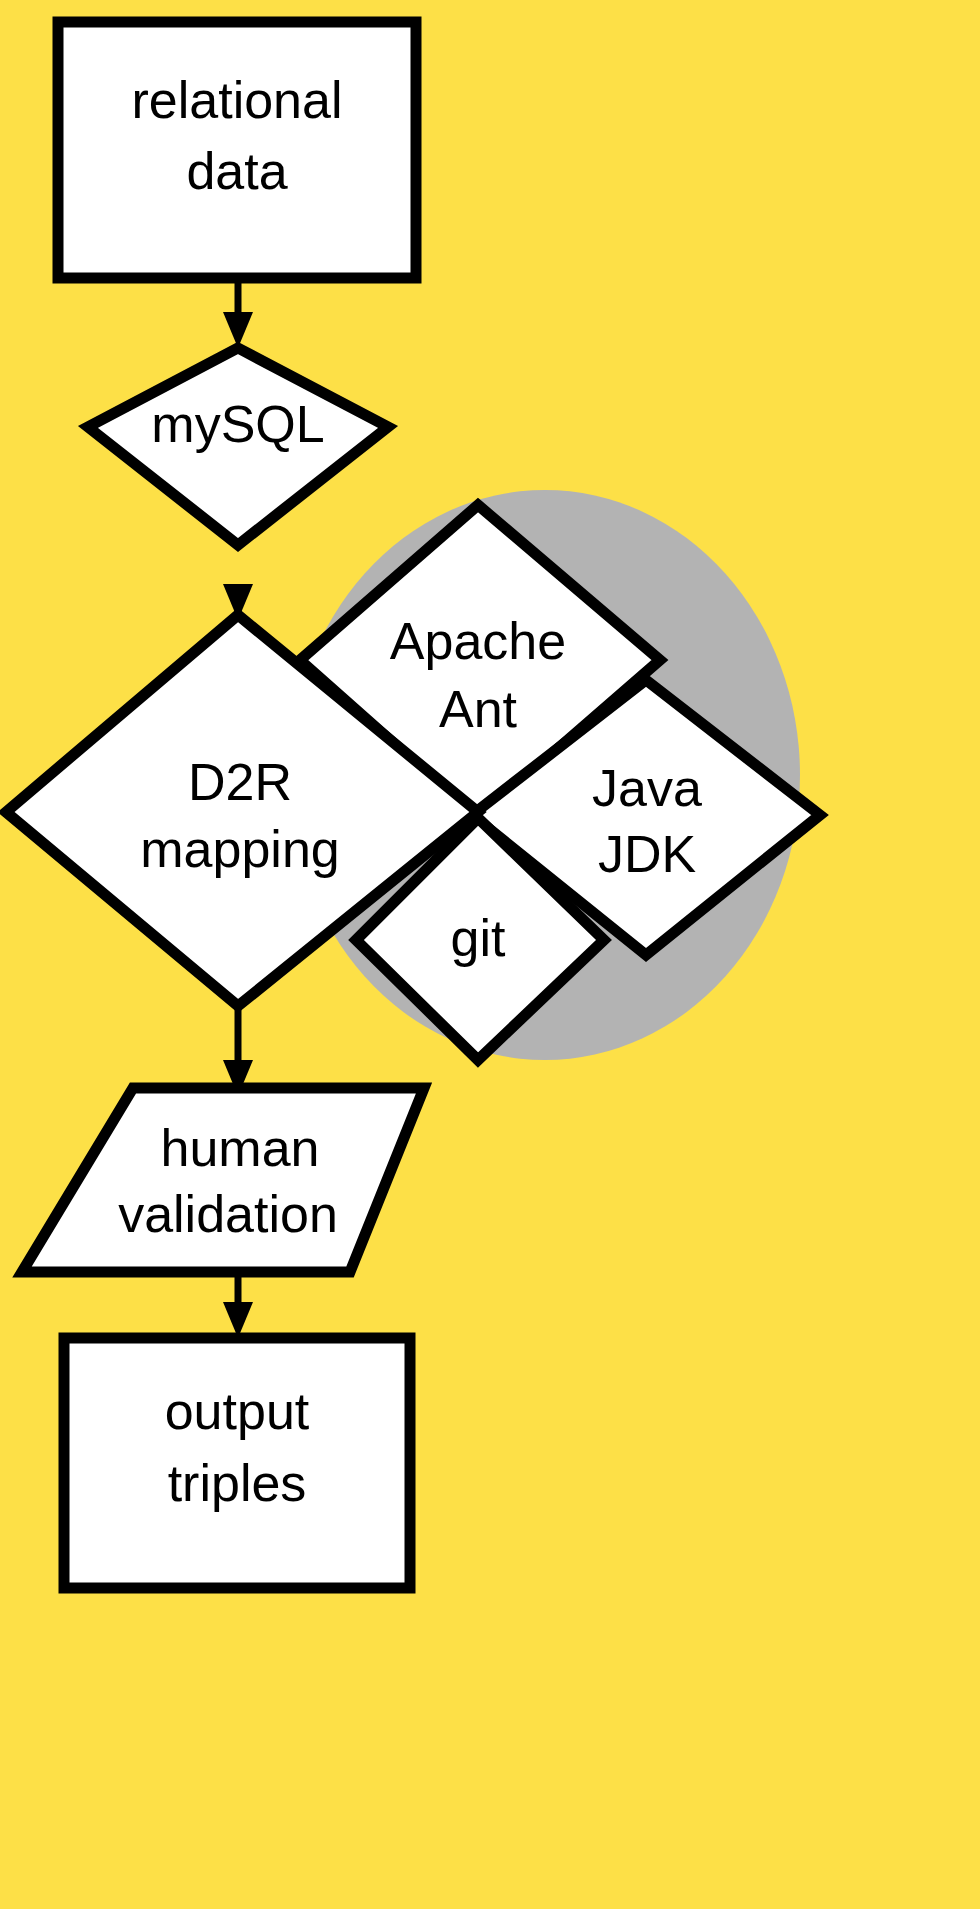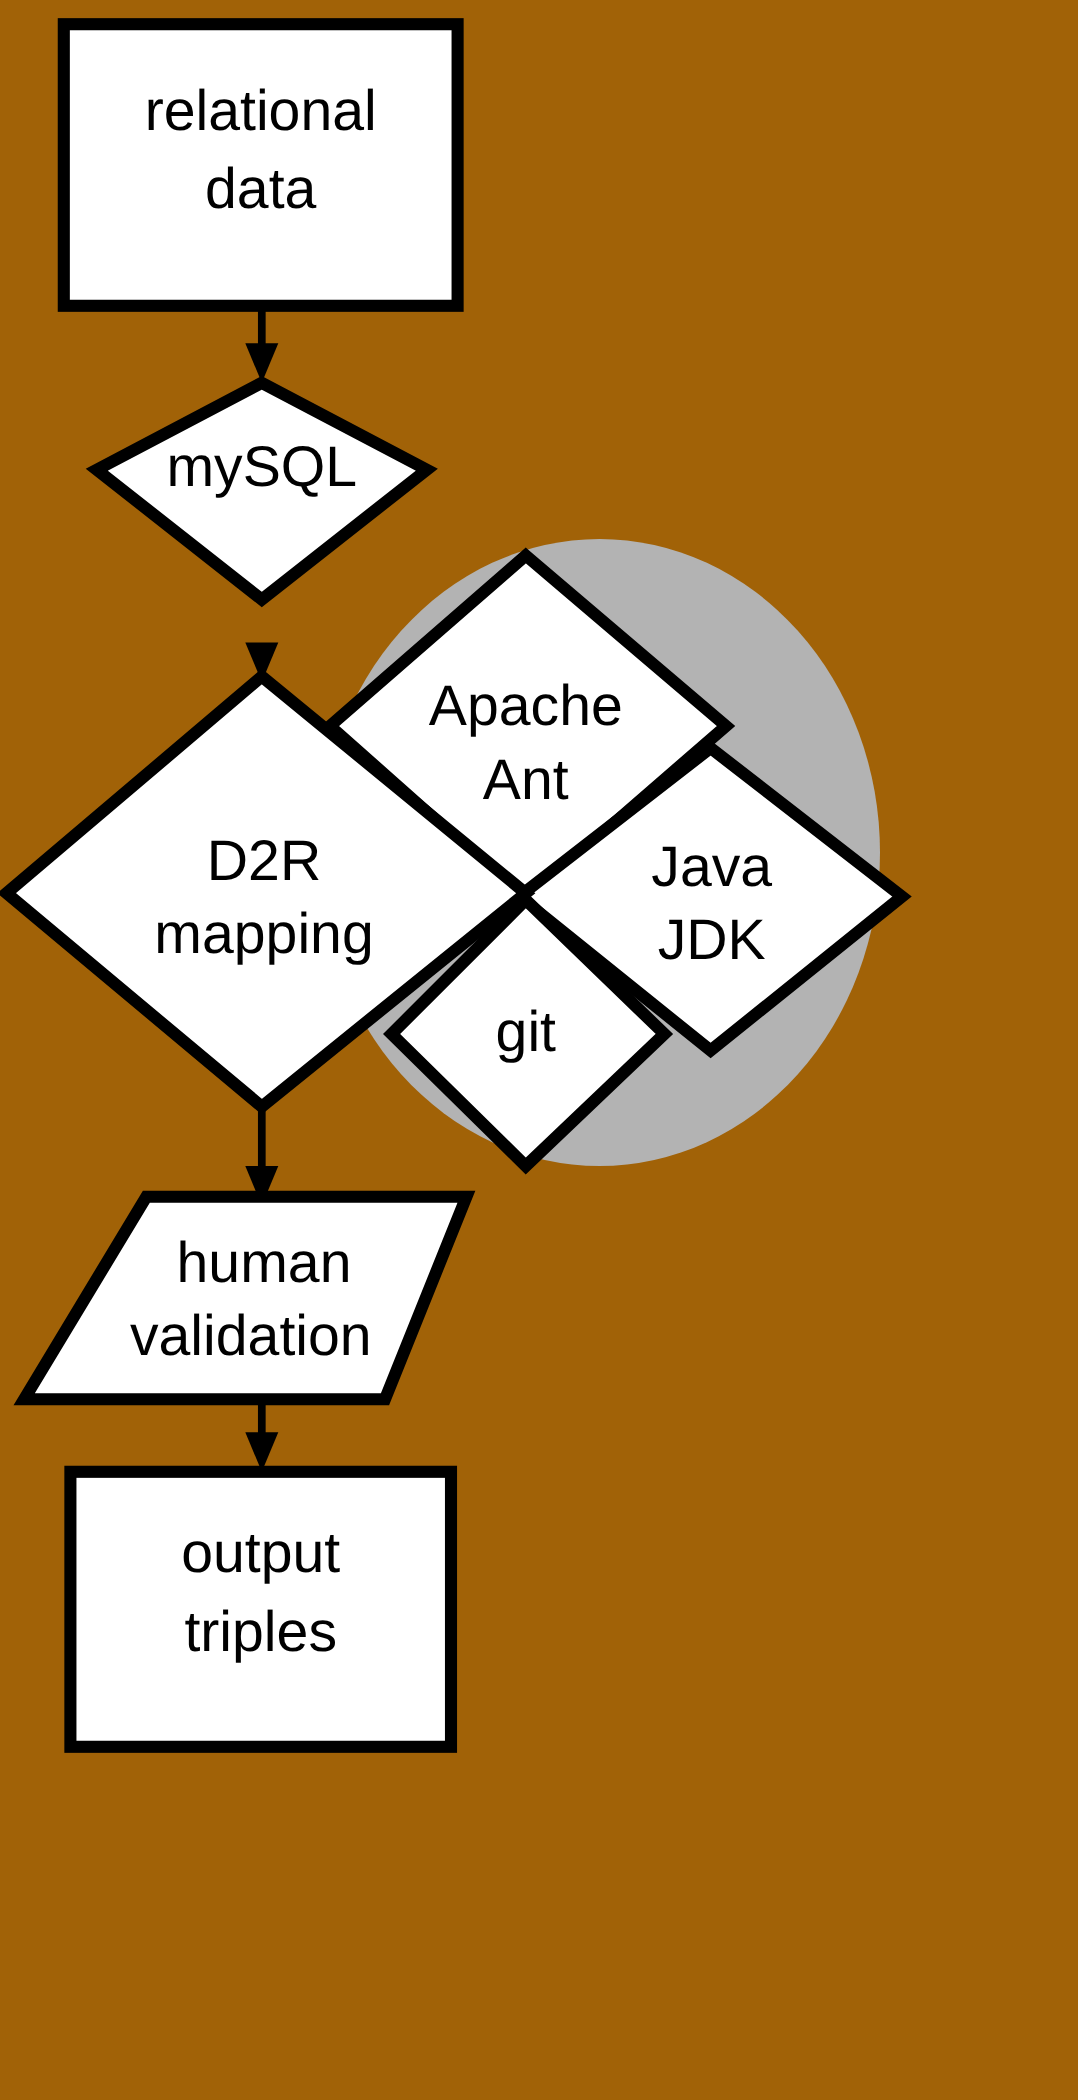--- a/index.html
+++ b/index.html
@@ -10,21 +10,21 @@
   body {
     width: 980px;
     height: 1909px;
     font-family: "Liberation Sans", sans-serif;
     overflow: hidden;
   }
   #diagram-root {
     position: relative;
     width: 980px;
     height: 1909px;
-    background: #a16207;
+    background: #fde047;
   }
   svg#flow {
     display: block;
     width: 980px;
     height: 1909px;
   }
   .node-shape {
     fill: #ffffff;
     stroke: #000000;
     stroke-width: 11;

